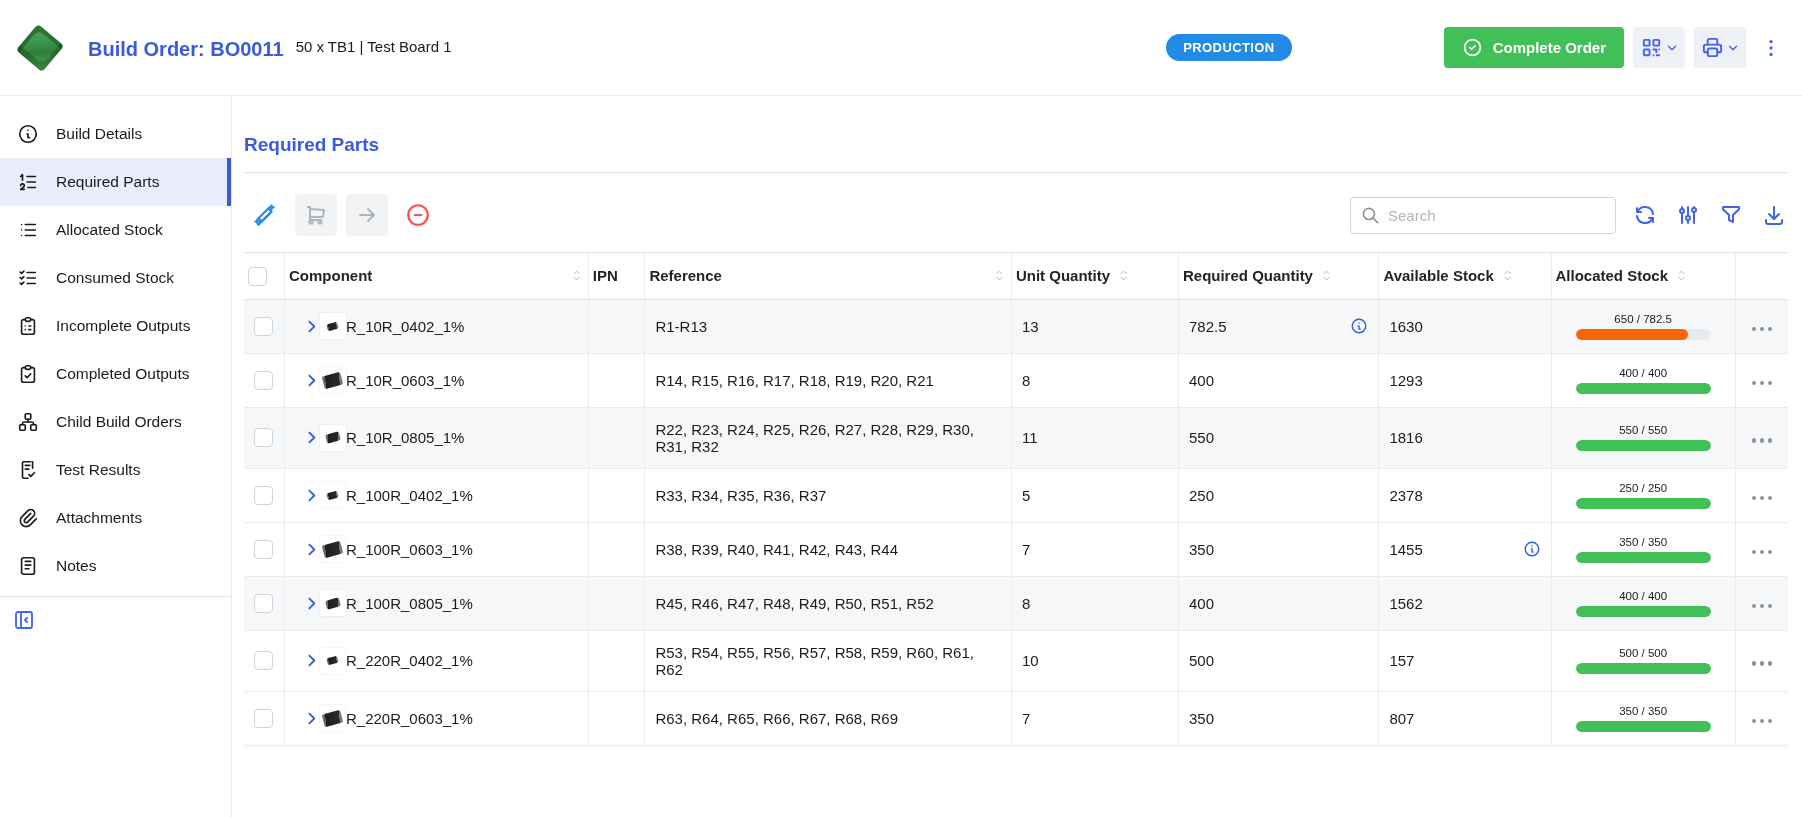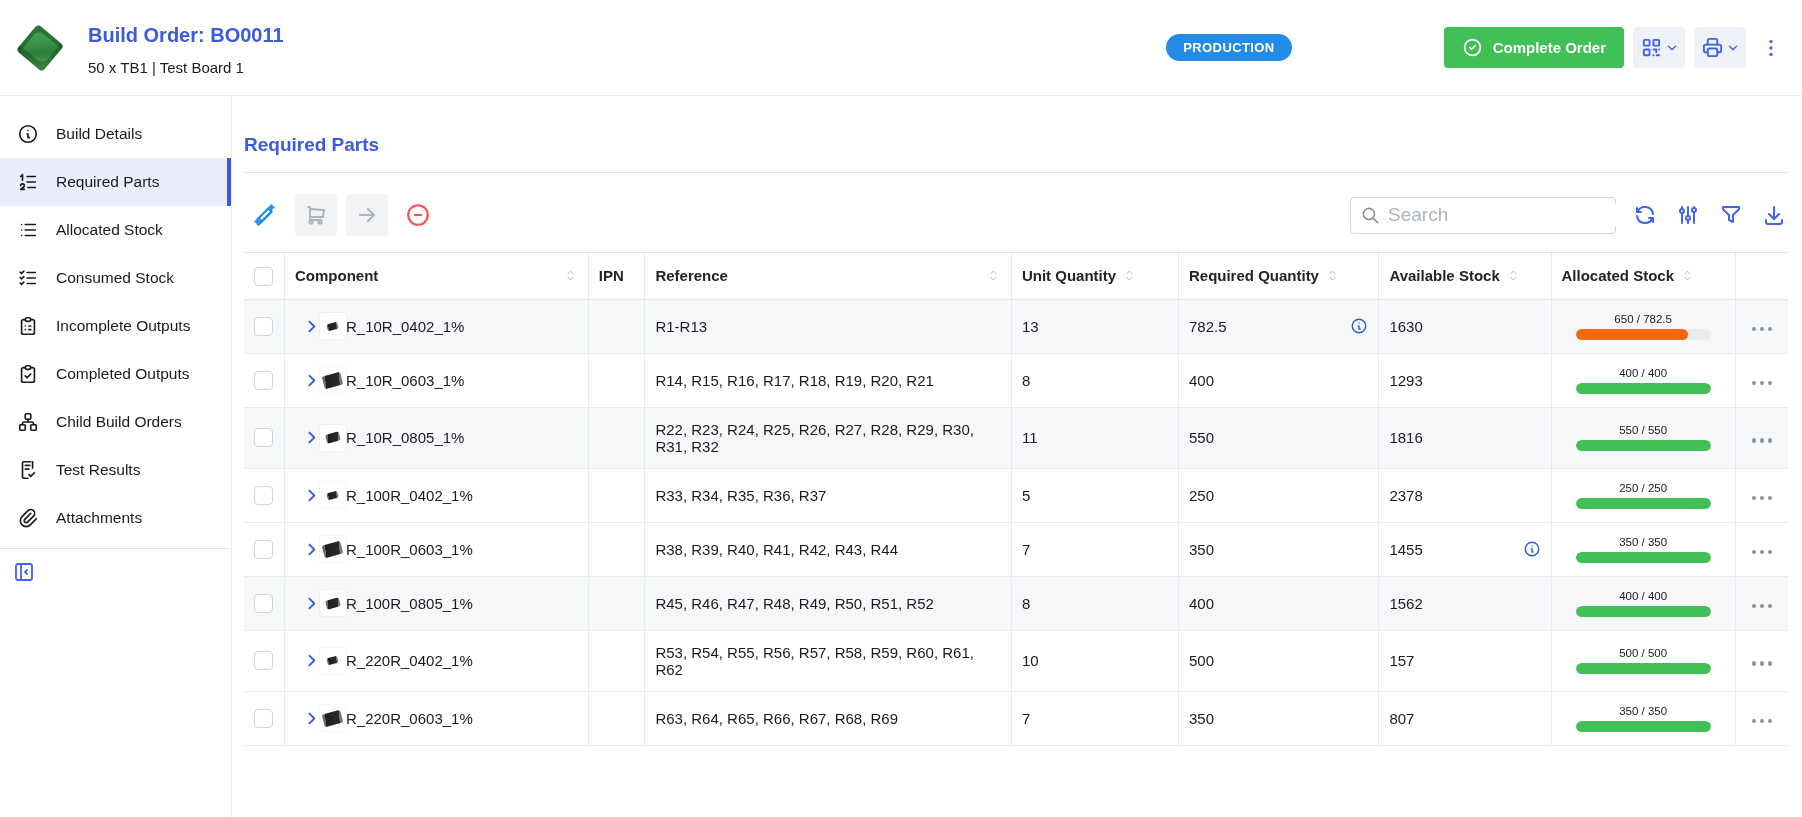--- a/index.html
+++ b/index.html
@@ -22,21 +22,21 @@
   .pcb-thumb {
     width: 52px; height: 52px; margin-right: 22px;
     display: flex; align-items: center; justify-content: center;
   }
   .pcb {
     width: 34px; height: 34px; border-radius: 4px;
     transform: rotate(40deg);
     background: linear-gradient(135deg, #4aa457 0%, #3c9a4c 35%, #2e7d3b 60%, #52b35f 100%);
     box-shadow: inset 6px 6px 0 -2px rgba(20,60,25,.45), inset -8px -10px 0 -4px rgba(20,60,25,.35);
   }
-  .title-block { display: flex; flex-direction: column; gap: 12px; padding-top: 4px; }
+  .title-block { display: flex; gap: 12px; padding-top: 4px; }
   .page-title { color: #3b5bdb; font-size: 20px; font-weight: bold; }
   .page-subtitle { color: #1a1b1e; font-size: 15px; }
   .topbar-right { margin-left: auto; display: flex; align-items: center; }
   .status-badge {
     background: #228be6; color: #fff; font-weight: bold; font-size: 13px;
     letter-spacing: .4px; padding: 6px 17px; border-radius: 15px;
   }
   .complete-btn {
     margin-left: 152px;
     background: #40c057; color: #fff; border: none; cursor: pointer;
@@ -95,34 +95,34 @@
   .tbtn.disabled { background: #f1f3f5; color: #adb5bd; margin-left: 9px; cursor: default; }
   .tbtn.disabled svg { width: 24px; height: 24px; }
   .tbtn.red { color: #fa5252; margin-left: 9px; }
   .toolbar-right { margin-left: auto; display: flex; align-items: center; gap: 15px; }
   .search-box {
     width: 266px; height: 37px; border: 1px solid #ced4da; border-radius: 4px;
     display: flex; align-items: center; padding: 0 10px; gap: 8px; background: #fff;
   }
   .search-box svg { width: 19px; height: 19px; color: #868e96; flex: 0 0 auto; }
   .search-box input {
-    border: none; outline: none; flex: 1; font-family: inherit; font-size: 19px; color: #495057;
+    border: none; outline: none; flex: 1; font-family: inherit; font-size: 15px; color: #495057;
   }
   .search-box input::placeholder { color: #adb5bd; }
   .ibtn { background: none; border: none; color: #4263eb; cursor: pointer; width: 28px; height: 28px; display: flex; align-items: center; justify-content: center; }
   .ibtn svg { width: 24px; height: 24px; }
 
   
   table.parts { width: 100%; border-collapse: collapse; table-layout: fixed; margin-top: 16px; }
   table.parts thead th {
     border-top: 1px solid #dee2e6;
     border-bottom: 1px solid #dee2e6;
     background: #fff;
     text-align: left; font-size: 15px; font-weight: bold; color: #212529;
-    padding: 13px 10px;
+    padding: 13px 4px;
   }
   table.parts th + th, table.parts td + td { border-left: 1px solid #e9ecef; }
   table.parts tbody td {
     border-bottom: 1px solid #e9ecef;
     padding: 13px 10px; vertical-align: middle; font-size: 15px; color: #1a1b1e;
   }
   tr.shaded td { background: #f6f7f9; }
   .th-flex { display: flex; align-items: center; gap: 6px; }
   .th-flex.spread { justify-content: space-between; }
   .sort-icon { color: #adb5bd; display: flex; }
@@ -321,20 +321,31 @@
 
   <div class="side-item">
     <span class="side-icon">
               <svg viewBox="0 0 24 24" fill="none" stroke="currentColor" stroke-width="1.8" stroke-linecap="round" stroke-linejoin="round">
                 <path d="M15 7l-6.5 6.5a1.5 1.5 0 0 0 3 3l6.5 -6.5a3 3 0 0 0 -6 -6l-6.5 6.5a4.5 4.5 0 0 0 9 9l6.5 -6.5"></path>
               </svg>
             </span>
     <span class="side-label">Attachments</span>
   </div>
 
+  <div class="side-item">
+    <span class="side-icon">
+              <svg viewBox="0 0 24 24" fill="none" stroke="currentColor" stroke-width="1.8" stroke-linecap="round" stroke-linejoin="round">
+                <rect x="5" y="3" width="14" height="18" rx="2"></rect>
+                <path d="M9 7h6"></path>
+                <path d="M9 11h6"></path>
+                <path d="M9 15h4"></path>
+              </svg>
+            </span>
+    <span class="side-label">Notes</span>
+  </div>
 </div>
       <div class="side-divider"></div>
       <button class="collapse-btn">
         <svg viewBox="0 0 24 24" fill="none" stroke="currentColor" stroke-width="1.8" stroke-linecap="round" stroke-linejoin="round">
             <rect x="4" y="4" width="16" height="16" rx="2"></rect>
             <path d="M9 4v16"></path>
             <path d="M15 10l-2 2l2 2"></path>
           </svg>
       </button>
     </nav>

